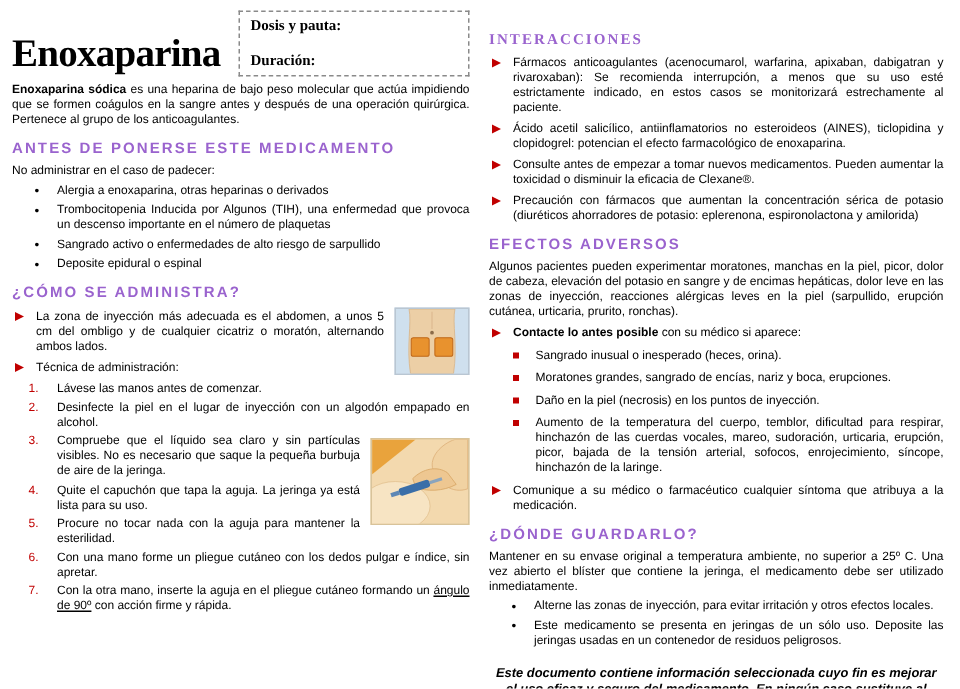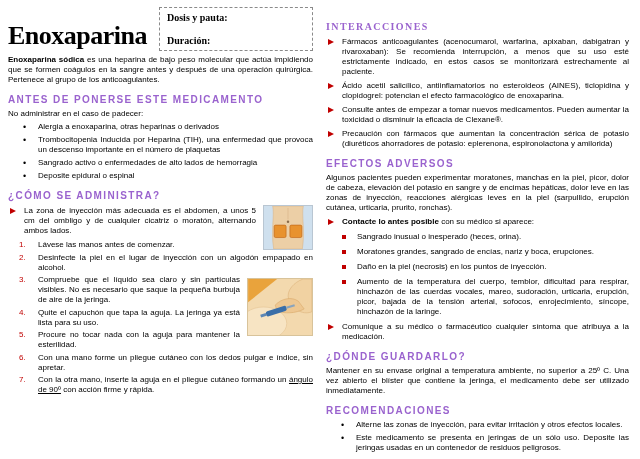--- a/index.html
+++ b/index.html
@@ -64,41 +64,42 @@
     </div>
 
     <div>
       <div class="p"><span class="b">Enoxaparina sódica</span><span> es una heparina de bajo peso molecular que actúa impidiendo que se formen coágulos en la sangre antes y después de una operación quirúrgica. Pertenece al grupo de los anticoagulantes.</span></div>
     </div>
 
     <div>
       <div class="h">ANTES DE PONERSE ESTE MEDICAMENTO</div>
       <div class="p">No administrar en el caso de padecer:</div>
       <div class="dot-item">Alergia a enoxaparina, otras heparinas o derivados</div>
-      <div class="dot-item">Trombocitopenia Inducida por Heparina (TIH), una enfermedad que provoca un descenso importante en el número de plaquetas</div>
-      <div class="dot-item">Sangrado activo o enfermedades de alto lados de hemorragia</div>
+      <div class="dot-item">Trombocitopenia Inducida por Algunos (TIH), una enfermedad que provoca un descenso importante en el número de plaquetas</div>
+      <div class="dot-item">Sangrado activo o enfermedades de alto riesgo de sarpullido</div>
       <div class="dot-item">Deposite epidural o espinal</div>
     </div>
 
     <div>
       <div class="h">¿CÓMO SE ADMINISTRA?</div>
 
 
       <div class="fig fig-abdomen">
         <svg viewBox="0 0 50 45">
           <rect x="0" y="0" width="50" height="45" fill="#cfe0ee"></rect>
           <path d="M9,0 L41,0 C39,10 43,26 40,45 L10,45 C7,26 11,10 9,0 Z" fill="#eccfa6" stroke="#d9b68b" stroke-width="0.6"></path>
           <path d="M25,2 C25,8 25,12 25,14" stroke="#d9b68b" stroke-width="0.7" fill="none"></path>
           <circle cx="25" cy="16.5" r="1.3" fill="#8a6b4a"></circle>
           <rect x="10.5" y="20" width="12.5" height="13" rx="1.5" fill="#E8922E" stroke="#c06818" stroke-width="0.7"></rect>
           <rect x="27" y="20" width="12.5" height="13" rx="1.5" fill="#E8922E" stroke="#c06818" stroke-width="0.7"></rect>
         </svg>
       </div>
 
       <div class="arrow-item">La zona de inyección más adecuada es el abdomen, a unos 5 cm del ombligo y de cualquier cicatriz o moratón, alternando ambos lados.</div>
+      <div class="arrow-item">Técnica de administración:</div>
 
       <div class="indent-steps">
         <div class="step"><span class="num">1.</span><span>Lávese las manos antes de comenzar.</span><span class="u"></span><span></span></div>
         <div class="step"><span class="num">2.</span><span>Desinfecte la piel en el lugar de inyección con un algodón empapado en alcohol.</span><span class="u"></span><span></span></div>
 
         <div class="fig fig-inject">
           <svg viewBox="0 0 66 58">
             <rect x="0" y="0" width="66" height="58" fill="#f3d9ae"></rect>
             <path d="M0,0 L30,0 L0,24 Z" fill="#e9a33c"></path>
             <ellipse cx="16" cy="46" rx="24" ry="17" fill="#f7e4c3" stroke="#e3c392" stroke-width="0.6"></ellipse>
@@ -143,21 +144,20 @@
       <div class="sq-item">Aumento de la temperatura del cuerpo, temblor, dificultad para respirar, hinchazón de las cuerdas vocales, mareo, sudoración, urticaria, erupción, picor, bajada de la tensión arterial, sofocos, enrojecimiento, síncope, hinchazón de la laringe.</div>
       <div class="arrow-item">Comunique a su médico o farmacéutico cualquier síntoma que atribuya a la medicación.</div>
     </div>
 
     <div>
       <div class="h">¿DÓNDE GUARDARLO?</div>
       <div class="p">Mantener en su envase original a temperatura ambiente, no superior a 25º C. Una vez abierto el blíster que contiene la jeringa, el medicamento debe ser utilizado inmediatamente.</div>
     </div>
 
     <div>
-      <div class="h">RECOMENDACIONES</div>
       <div class="dot-item">Alterne las zonas de inyección, para evitar irritación y otros efectos locales.</div>
       <div class="dot-item">Este medicamento se presenta en jeringas de un sólo uso. Deposite las jeringas usadas en un contenedor de residuos peligrosos.</div>
     </div>
 
     <div class="disclaimer">Este documento contiene información seleccionada cuyo fin es mejorar el uso eficaz y seguro del medicamento. En ningún caso sustituye al prospecto. Lea éste detenidamente.</div>
 
   </div>
 
 </div>
 

